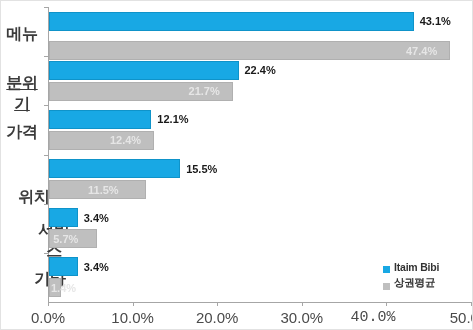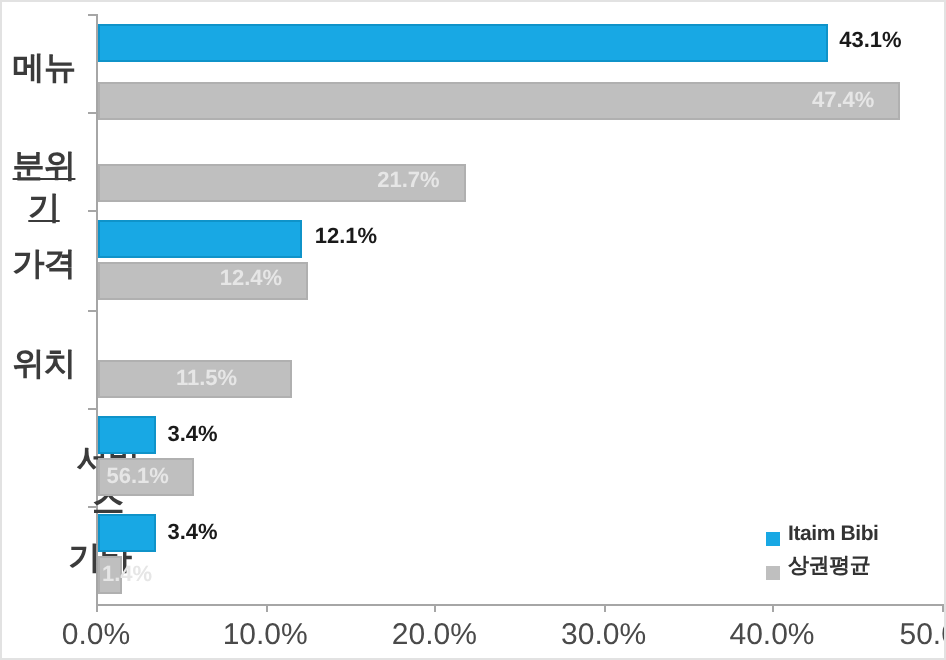--- a/index.html
+++ b/index.html
@@ -158,55 +158,63 @@
           <div class="bar-value outside" style="left: 370.626px;">43.1%</div>
         </div>
         <div class="bar-row" style="top: 14px; width: 423px; margin-top: 20px;">
           <div class="bar series-1" style="width: 401.004px;"></div>
           <div class="bar-value inside" style="left: 357.004px;">47.4%</div>
         </div>
       </div>
       <div class="cat-group" style="top: 55.1667px; height: 49.1667px;">
         <div class="y-tick" style="top: 0px;"></div>
         <div class="cat-label" style="top: 16.5833px; text-decoration: underline;">분위기</div>
+        <div class="bar-row" style="top: 4.58333px; width: 423px;">
+          <div class="bar series-0" style="width: 189.504px;"></div>
+          <div class="bar-value outside" style="left: 195.504px;">22.4%</div>
+        </div>
         <div class="bar-row" style="top: 25.5833px; width: 423px;">
           <div class="bar series-1" style="width: 183.582px;"></div>
           <div class="bar-value inside" style="left: 139.582px;">21.7%</div>
         </div>
       </div>
       <div class="cat-group" style="top: 104.333px; height: 49.1667px;">
         <div class="y-tick" style="top: 0px;"></div>
         <div class="cat-label" style="top: 16.5833px;">가격</div>
         <div class="bar-row" style="top: 4.58333px; width: 338px;">
           <div class="bar series-0" style="width: 102.366px;"></div>
           <div class="bar-value outside" style="left: 108.366px;">12.1%</div>
         </div>
         <div class="bar-row" style="top: 25.5833px; width: 423px;">
           <div class="bar series-1" style="width: 104.904px;"></div>
           <div class="bar-value inside" style="left: 60.904px;">12.4%</div>
         </div>
       </div>
       <div class="cat-group" style="top: 153.5px; height: 49.1667px;">
         <div class="y-tick" style="top: 0px;"></div>
-        <div class="cat-label" style="top: 17px;">위치</div>
+        <div class="cat-label" style="top: 32px; margin-left: 12px;">위치</div>
+        <div class="bar-row" style="top: 4.58333px; width: 423px;">
+          <div class="bar series-0" style="width: 131.13px;"></div>
+          <div class="bar-value outside" style="left: 137.13px;">15.5%</div>
+        </div>
         <div class="bar-row" style="top: 25.5833px; width: 423px;">
           <div class="bar series-1" style="width: 97.29px;"></div>
           <div class="bar-value inside" style="left: 39px;">11.5%</div>
         </div>
       </div>
       <div class="cat-group" style="top: 202.667px; height: 49.1667px;">
         <div class="y-tick" style="top: 0px;"></div>
         <div class="cat-label" style="top: 16.5833px; margin-left: 32px;">서비스</div>
         <div class="bar-row" style="top: 4.58333px; width: 423px;">
           <div class="bar series-0" style="width: 28.764px;"></div>
           <div class="bar-value outside" style="left: 34.764px;">3.4%</div>
         </div>
         <div class="bar-row" style="top: 25.5833px; width: 423px;">
           <div class="bar series-1" style="width: 48.222px;"></div>
-          <div class="bar-value inside" style="left: 4.222px;">56.1%</div>
+          <div class="bar-value inside" style="left: 4.222px;">5.7%</div>
         </div>
       </div>
       <div class="cat-group" style="top: 251.833px; height: 49.1667px;">
         <div class="y-tick" style="top: 0px;"></div>
         <div class="cat-label" style="top: 16.5833px; margin-left: 28px;">기타</div>
         <div class="bar-row" style="top: 4.58333px; width: 423px;">
           <div class="bar series-0" style="width: 28.764px;"></div>
           <div class="bar-value outside" style="left: 34.764px;">3.4%</div>
         </div>
         <div class="bar-row" style="top: 25.5833px; width: 423px;">
@@ -219,21 +227,21 @@
   <div id="xaxis-layer">
       <div class="x-tick-mark" style="left: 47px;"></div>
       <div class="x-tick-label" style="left: 47px;">0.0%</div>
       <div class="x-tick-mark" style="left: 131.6px;"></div>
       <div class="x-tick-label" style="left: 131.6px;">10.0%</div>
       <div class="x-tick-mark" style="left: 216.2px;"></div>
       <div class="x-tick-label" style="left: 216.2px;">20.0%</div>
       <div class="x-tick-mark" style="left: 300.8px;"></div>
       <div class="x-tick-label" style="left: 300.8px;">30.0%</div>
       <div class="x-tick-mark" style="left: 385.4px;"></div>
-      <div class="x-tick-label" style="left: 385px;">40.0%</div>
+      <div class="x-tick-label" style="left: 372px; font-family: Liberation Mono, monospace;">40.0%</div>
       <div class="x-tick-mark" style="left: 470px;"></div>
       <div class="x-tick-label" style="left: 470px;">50.0%</div>
     </div>
 
   <div id="legend">
       <div class="legend-item">
         <span class="legend-swatch s0"></span>
         <span class="legend-text">Itaim Bibi</span>
       </div>
       <div class="legend-item">

